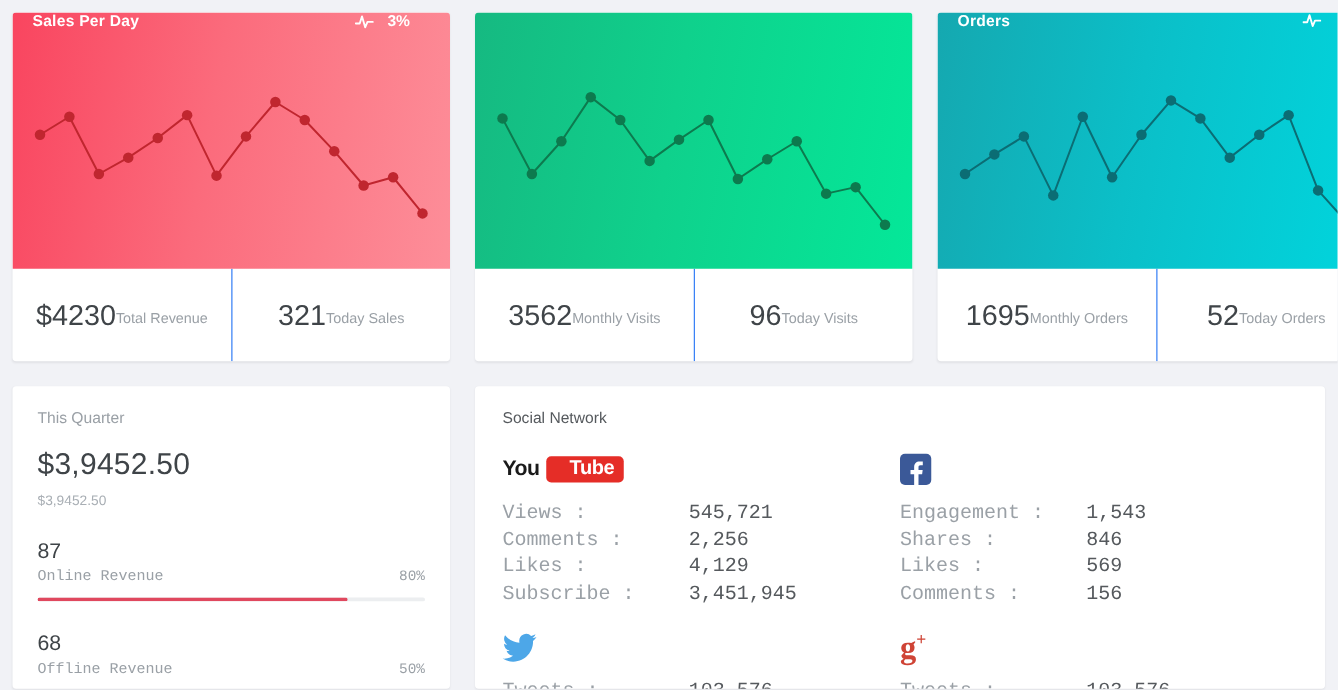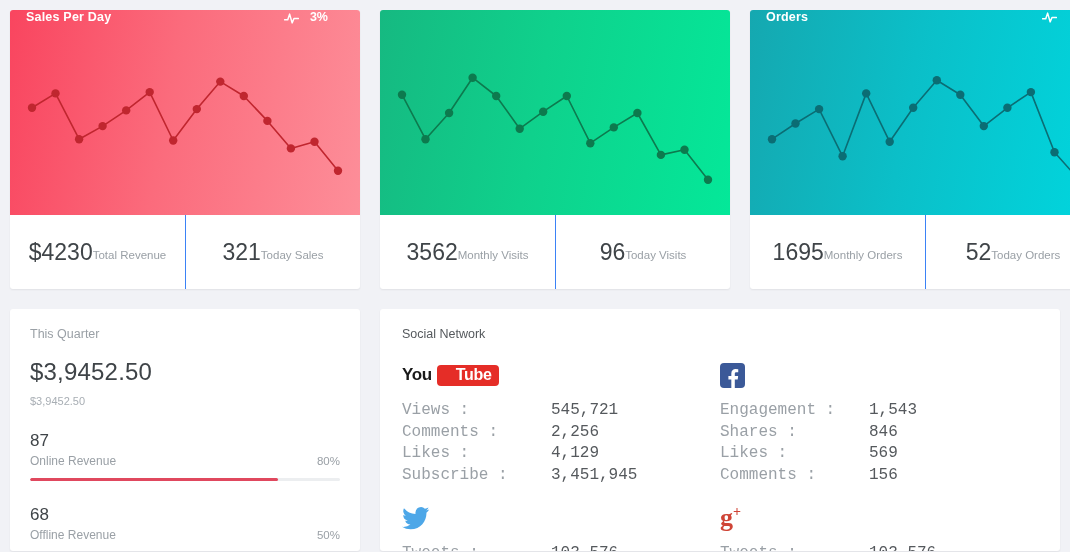--- a/index.html
+++ b/index.html
@@ -59,21 +59,21 @@
     box-shadow: 0 1px 2px rgba(0,0,0,0.07);
     padding: 18px 20px 14px 20px;
     height: 242px;
   }
   .quarter-title { font-size: 12.5px; color: #9aa0a6; }
   .quarter-amount { font-size: 24px; color: #3f4448; margin-top: 17px; letter-spacing: .2px; }
   .quarter-sub { font-size: 11px; color: #a8aeb4; margin-top: 9px; }
 
   .rev-block { margin-top: 24px; }
   .rev-num { font-size: 17px; color: #3f4448; }
-  .rev-line { display: flex; align-items: baseline; justify-content: space-between; margin-top: 3px; }
+  .rev-line { display: flex; align-items: baseline; justify-content: space-between; margin-top: 3px; font-family: Liberation Mono, monospace; }
   .rev-label { font-size: 12px; color: #9aa0a6; }
   .rev-pct { font-size: 11.5px; color: #9aa0a6; }
   .bar-track { margin-top: 10px; height: 3px; background: #eceef0; border-radius: 2px; overflow: hidden; }
   .bar-fill { height: 100%; border-radius: 2px; }
 
   .social-card {
     flex: 1 1 auto;
     background: #ffffff; border-radius: 3px;
     box-shadow: 0 1px 2px rgba(0,0,0,0.07);
     padding: 18px 22px 0 22px;

